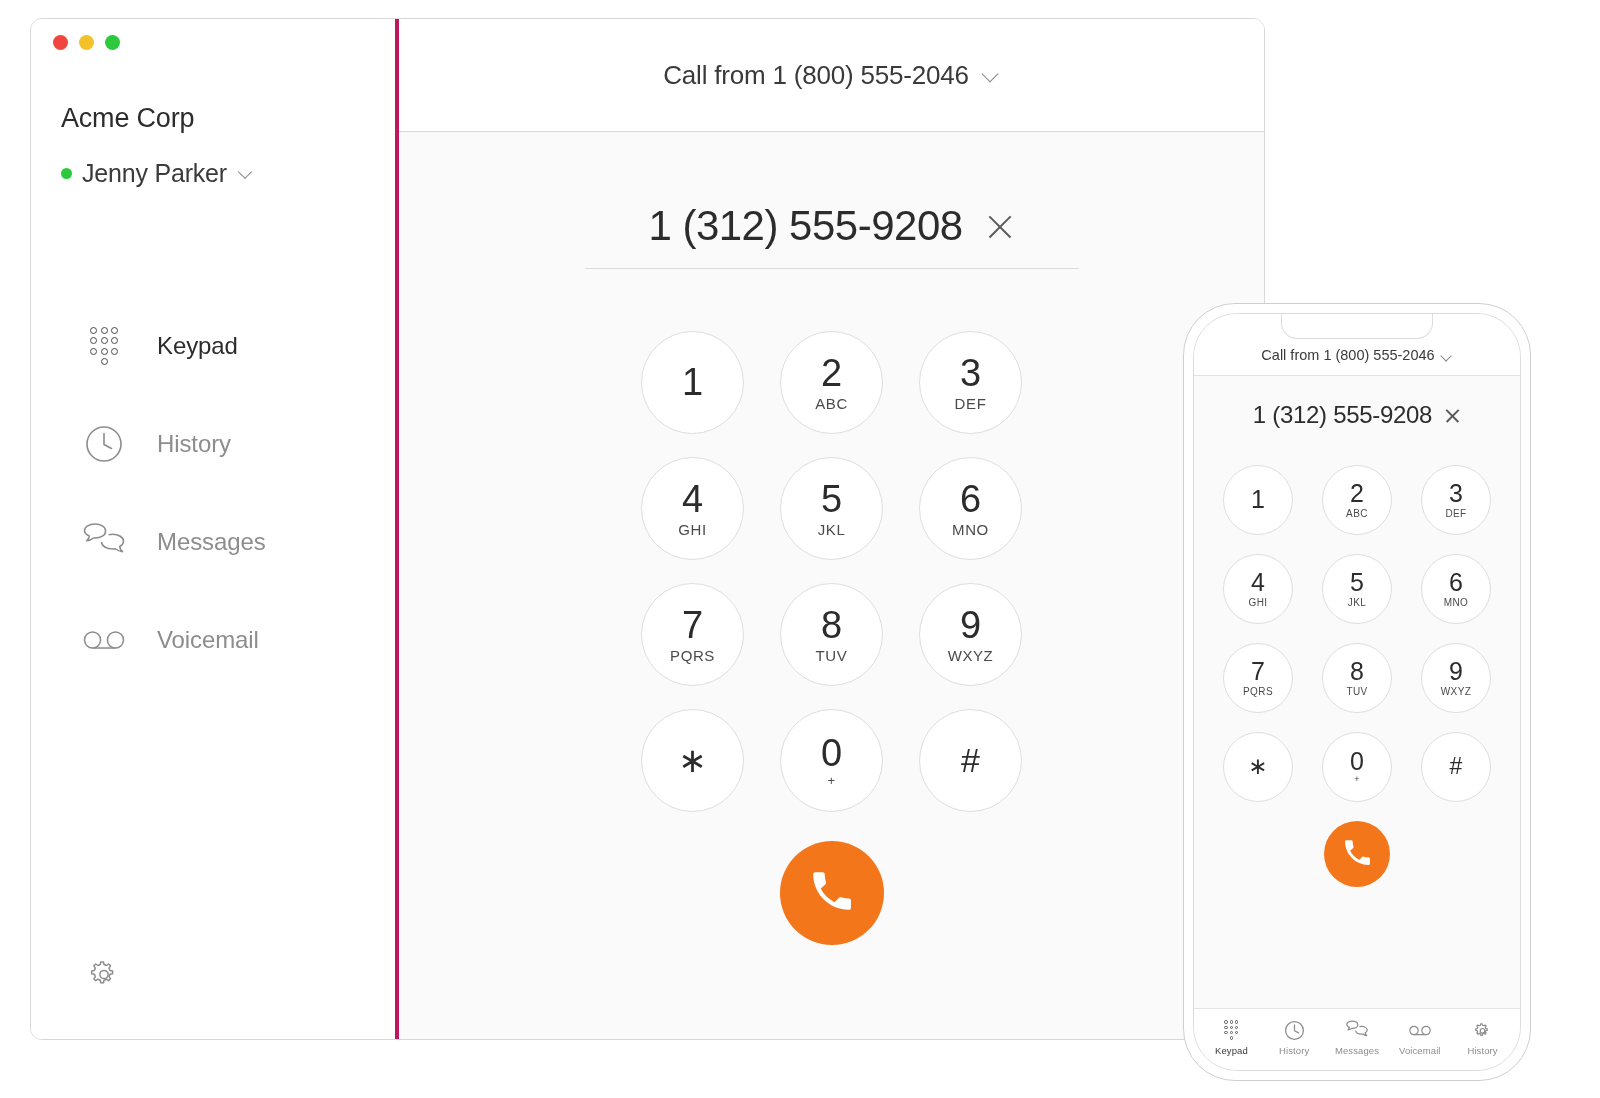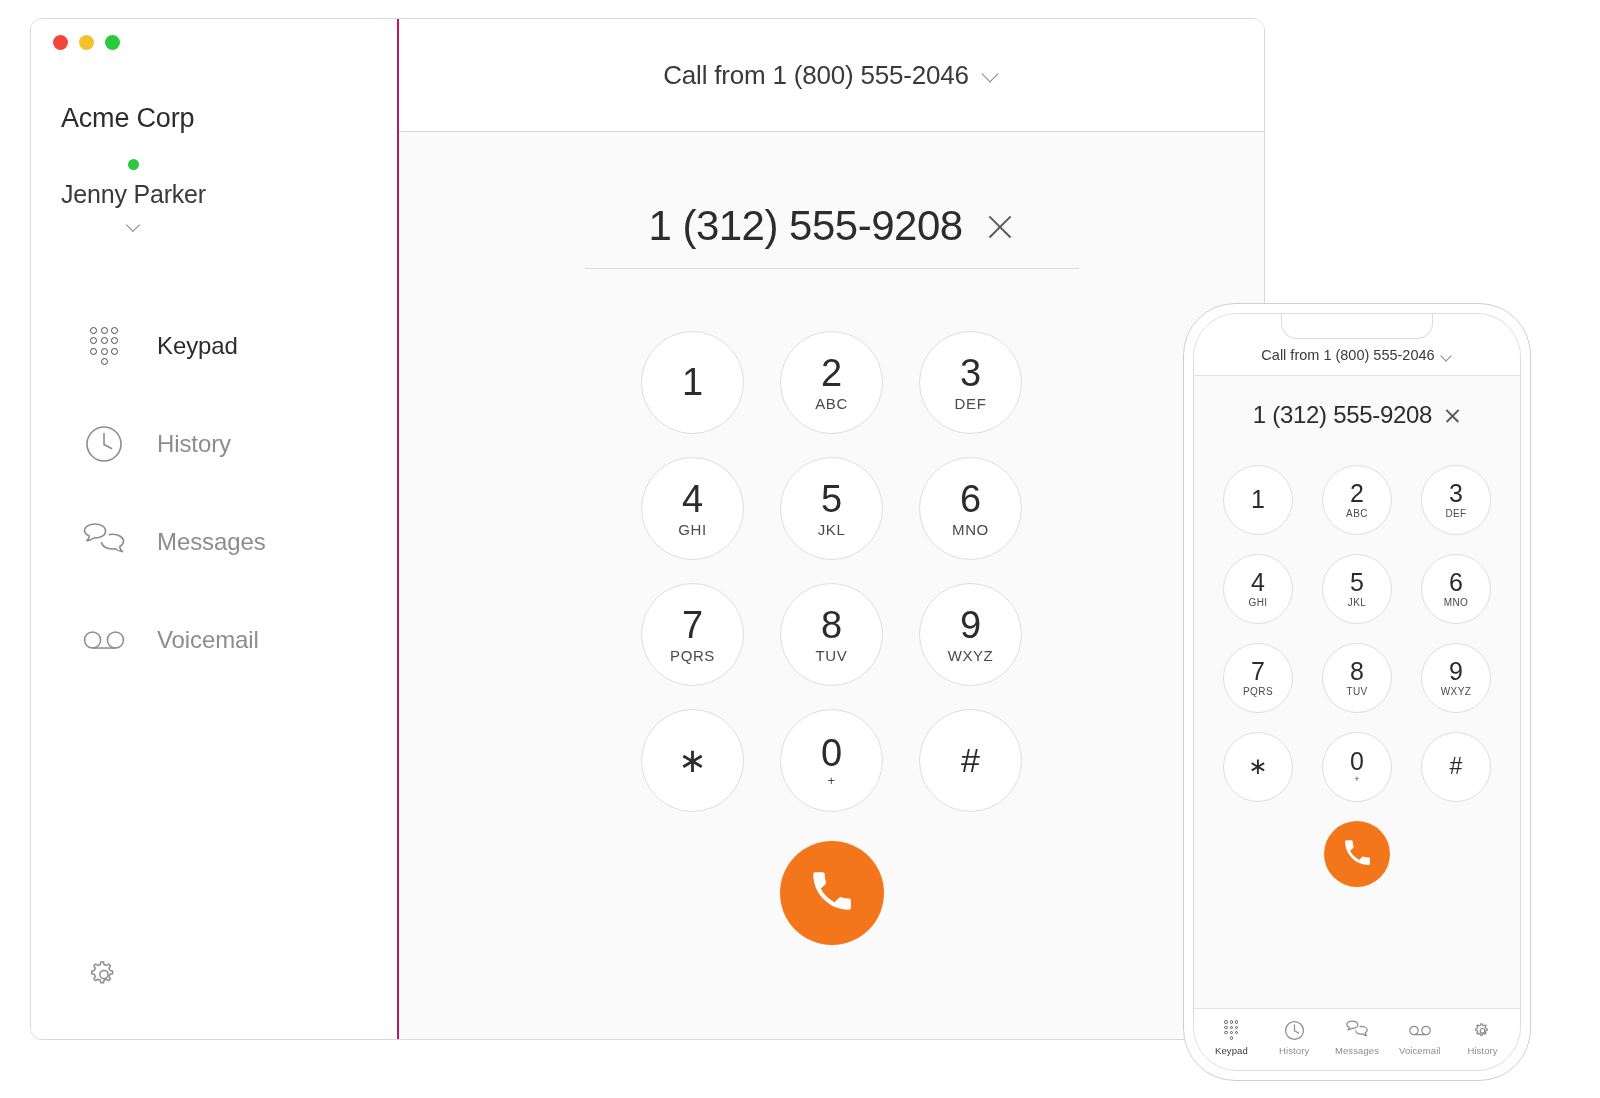--- a/index.html
+++ b/index.html
@@ -25,21 +25,21 @@
     border-radius: 12px;
     display: flex;
     overflow: hidden;
   }
 
   
   #sidebar {
     width: 368px;
     height: 100%;
     background: #ffffff;
-    border-right: 2px solid #be185d;
+    border-right: 4px solid #be185d;
     position: relative;
     flex: 0 0 368px;
   }
 
   #traffic-lights {
     position: absolute;
     left: 22px;
     top: 16px;
     display: flex;
     gap: 11px;
@@ -58,21 +58,20 @@
     letter-spacing: -0.2px;
   }
 
   #user-row {
     position: absolute;
     left: 30px;
     top: 140px;
     display: flex;
     align-items: center;
     gap: 10px;
-    flex-direction: column;
   }
   #presence-dot {
     width: 11px; height: 11px; border-radius: 50%;
     background: #2dc93c; flex: 0 0 11px;
   }
   #user-name {
     font-size: 25px;
     color: #3a3a3a;
     letter-spacing: -0.2px;
   }

